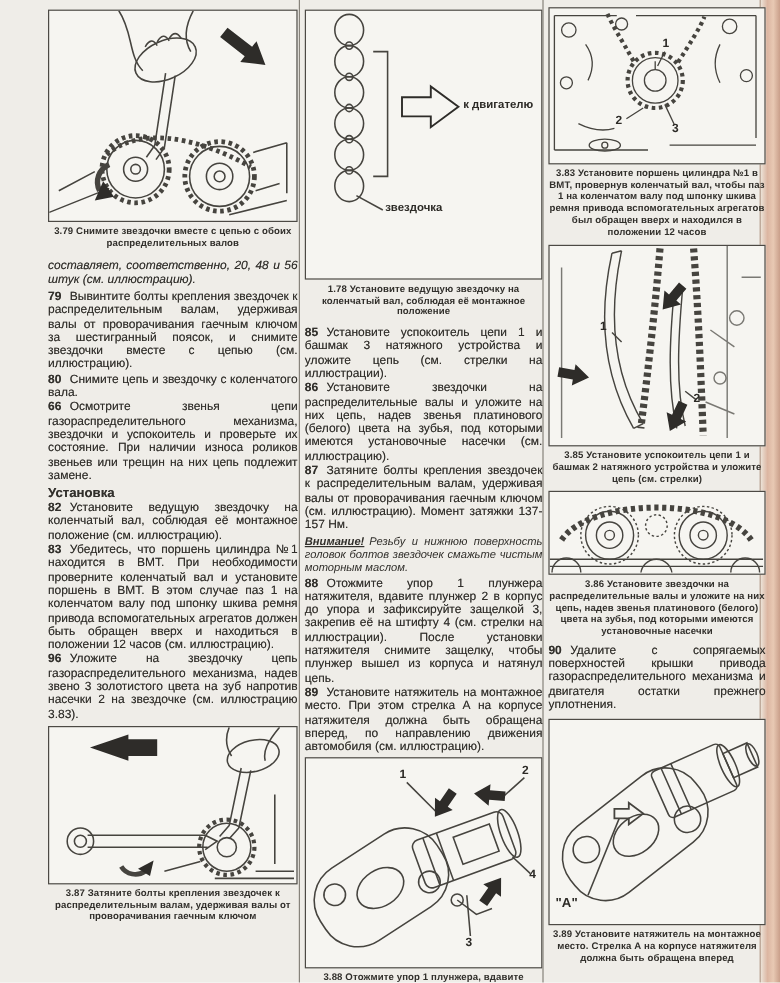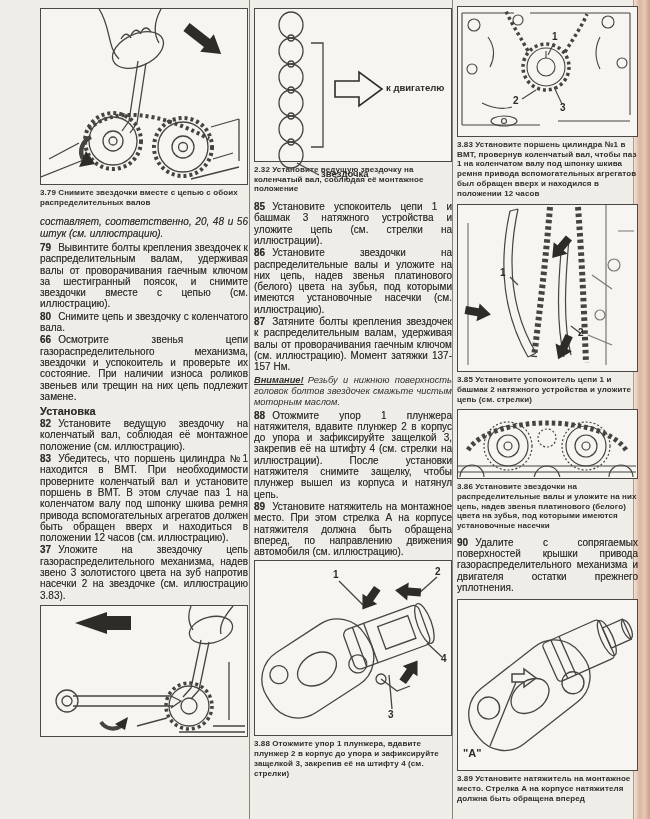--- a/index.html
+++ b/index.html
@@ -9,21 +9,21 @@
   .edge-band{position:absolute;right:0;top:0;bottom:0;width:16px;
         background:linear-gradient(to right,#ece3d8 0%,#dcb6a2 35%,#e8c9b3 65%,#c99f8a 100%);
         border-left:1px solid #b49c8a;}
   .col{position:absolute;top:0;}
   .col-left{left:40px;width:208px;}
   .col-mid{left:254px;width:198px;}
   .col-right{left:457px;width:181px;}
   .fig{position:relative;border:1.5px solid #4c4944;background:#f6f5f1;box-sizing:border-box;}
   .fig svg{display:block;}
   .caption{font-size:8px;line-height:9.7px;font-weight:bold;margin:3px 0 0 0;
-           letter-spacing:.1px;text-align:left;}
+           letter-spacing:.1px;text-align:center;}
   .para{font-size:10px;line-height:11.3px;text-align:justify;margin:0 0 1px 0;
         text-shadow:0 0 .4px rgba(40,38,34,.55);}
   .pnum{font-weight:bold;padding-right:7px;}
   .intro{font-style:italic;}
   .sech{font-weight:bold;font-size:11px;margin:3px 0 1px 0;text-shadow:0 0 .4px rgba(40,38,34,.55);}
   .warn{font-size:9.3px;line-height:11px;font-style:italic;text-align:justify;margin:2px 0;}
   .warn .wl{font-weight:bold;text-decoration:underline;padding-right:4px;}
   .figlabel{position:absolute;font-weight:bold;font-size:10px;color:#2c2a26;}
   .figlabel.small{font-size:9.5px;}
 </style>
@@ -66,21 +66,21 @@
     <p class="para intro">составляет, соответственно, 20, 48 и 56 штук (см. иллюстрацию).</p>
 
     <p class="para" style="margin-top:3px;"><span class="pnum">79</span><span>Вывинтите болты крепления звездочек к распределительным валам, удерживая валы от проворачивания гаечным ключом за шестигранный поясок, и снимите звездочки вместе с цепью (см. иллюстрацию).</span></p>
     <p class="para"><span class="pnum">80</span><span>Снимите цепь и звездочку с коленчатого вала.</span></p>
     <p class="para"><span class="pnum">66</span><span>Осмотрите звенья цепи газораспределительного механизма, звездочки и успокоитель и проверьте их состояние. При наличии износа роликов звеньев или трещин на них цепь подлежит замене.</span></p>
 
     <div class="sech">Установка</div>
 
     <p class="para"><span class="pnum">82</span><span>Установите ведущую звездочку на коленчатый вал, соблюдая её монтажное положение (см. иллюстрацию).</span></p>
     <p class="para"><span class="pnum">83</span><span>Убедитесь, что поршень цилиндра №1 находится в ВМТ. При необходимости проверните коленчатый вал и установите поршень в ВМТ. В этом случае паз 1 на коленчатом валу под шпонку шкива ремня привода вспомогательных агрегатов должен быть обращен вверх и находиться в положении 12 часов (см. иллюстрацию).</span></p>
-    <p class="para"><span class="pnum">37</span><span>Уложите на звездочку цепь газораспределительного механизма, надев звено 3 золотистого цвета на зуб напротив насечки 2 на звездочке (см. иллюстрацию 3.83).</span></p>
+    <p class="para"><span class="pnum">96</span><span>Уложите на звездочку цепь газораспределительного механизма, надев звено 3 золотистого цвета на зуб напротив насечки 2 на звездочке (см. иллюстрацию 3.83).</span></p>
 
     <div class="fig" style="margin-top:4px;height:132px;">
       <svg width="205" height="129" viewBox="0 0 205 129">
         <g stroke="#46443f" fill="none" stroke-width="1.3">
           <path d="M150,0 C146,10 148,18 152,24 M192,0 C182,12 178,20 180,28"></path>
           <ellipse cx="170" cy="24" rx="22" ry="13" transform="rotate(-14 170 24)"></ellipse>
           <path d="M160,34 L150,82 M168,36 L158,84 M150,82 l-8,9 M158,84 l-8,9"></path>
           <circle cx="148" cy="100" r="20"></circle>
             <circle cx="148" cy="100" r="8"></circle>
           <circle cx="148" cy="100" r="23" stroke-width="3.5" stroke-dasharray="3 3"></circle>
@@ -89,24 +89,25 @@
             <circle cx="26" cy="95" r="5"></circle>
           <path d="M60,116 a14,14 0 0 0 20,4" stroke-width="4"></path>
           <path d="M188,56 v58 M172,120 h32 M138,126 h66 M96,120 l30,-8"></path>
         </g>
         <path d="M84,124 l3,-13 -13,7 z" fill="#2e2c29"></path>
         <g transform="translate(46,22)">
           <path d="M20,-5 h22 v-7 l0,0 -0,0 z M20,-12 v-4 l-32,11 32,11 v-4 h24 v-14 z" fill="#2e2c29"></path>
         </g>
       </svg>
     </div>
+    <p class="caption">3.87 Затяните болты крепления звездочек к распределительным валам, удерживая валы от проворачивания гаечным ключом</p>
   </div>
 
   <div class="col col-mid">
-    <div class="fig" style="margin-top:8px;height:154px;">
+    <div class="fig" style="margin-top:8px;height:225px;">
       <svg width="195" height="174" viewBox="0 0 195 174">
         <g stroke="#46443f" fill="none" stroke-width="1.3">
           <ellipse cx="36" cy="16" rx="12" ry="13"></ellipse>
             <ellipse cx="36" cy="42" rx="12" ry="13"></ellipse>
           <ellipse cx="36" cy="68" rx="12" ry="13"></ellipse>
             <ellipse cx="36" cy="94" rx="12" ry="13"></ellipse>
           <ellipse cx="36" cy="120" rx="12" ry="13"></ellipse>
             <ellipse cx="36" cy="146" rx="12" ry="13"></ellipse>
           <circle cx="36" cy="29" r="3"></circle>
             <circle cx="36" cy="55" r="3"></circle>
@@ -114,21 +115,21 @@
           <circle cx="36" cy="107" r="3"></circle>
             <circle cx="36" cy="133" r="3"></circle>
           <path d="M56,34 h12 v104 h-12"></path>
           <path d="M42,154 L64,166"></path>
         </g>
         <path d="M80,72 h24 v-9 l23,17 -23,17 v-9 h-24 z" fill="#f6f5f1" stroke="#2e2c29" stroke-width="1.6"></path>
       </svg>
       <span class="figlabel small" style="left:131px;top:73px;">к двигателю</span>
       <span class="figlabel small" style="left:66px;top:159px;">звездочка</span>
     </div>
-    <p class="caption" style="margin-bottom:7px;">2.32 Установите ведущую звездочку на коленчатый вал, соблюдая её монтажное положение</p>
+    <p class="caption" style="margin-bottom:7px;">1.78 Установите ведущую звездочку на коленчатый вал, соблюдая её монтажное положение</p>
 
     <p class="para"><span class="pnum">85</span><span>Установите успокоитель цепи 1 и башмак 3 натяжного устройства и уложите цепь (см. стрелки на иллюстрации).</span></p>
     <p class="para"><span class="pnum">86</span><span>Установите звездочки на распределительные валы и уложите на них цепь, надев звенья платинового (белого) цвета на зубья, под которыми имеются установочные насечки (см. иллюстрацию).</span></p>
     <p class="para"><span class="pnum">87</span><span>Затяните болты крепления звездочек к распределительным валам, удерживая валы от проворачивания гаечным ключом (см. иллюстрацию). Момент затяжки 137-157 Нм.</span></p>
 
     <p class="warn"><span class="wl">Внимание!</span><span>Резьбу и нижнюю поверхность головок болтов звездочек смажьте чистым моторным маслом.</span></p>
 
     <p class="para"><span class="pnum">88</span><span>Отожмите упор 1 плунжера натяжителя, вдавите плунжер 2 в корпус до упора и зафиксируйте защелкой 3, закрепив её на штифту 4 (см. стрелки на иллюстрации). После установки натяжителя снимите защелку, чтобы плунжер вышел из корпуса и натянул цепь.</span></p>
     <p class="para"><span class="pnum">89</span><span>Установите натяжитель на монтажное место. При этом стрелка А на корпусе натяжителя должна быть обращена вперед, по направлению движения автомобиля (см. иллюстрацию).</span></p>
 

